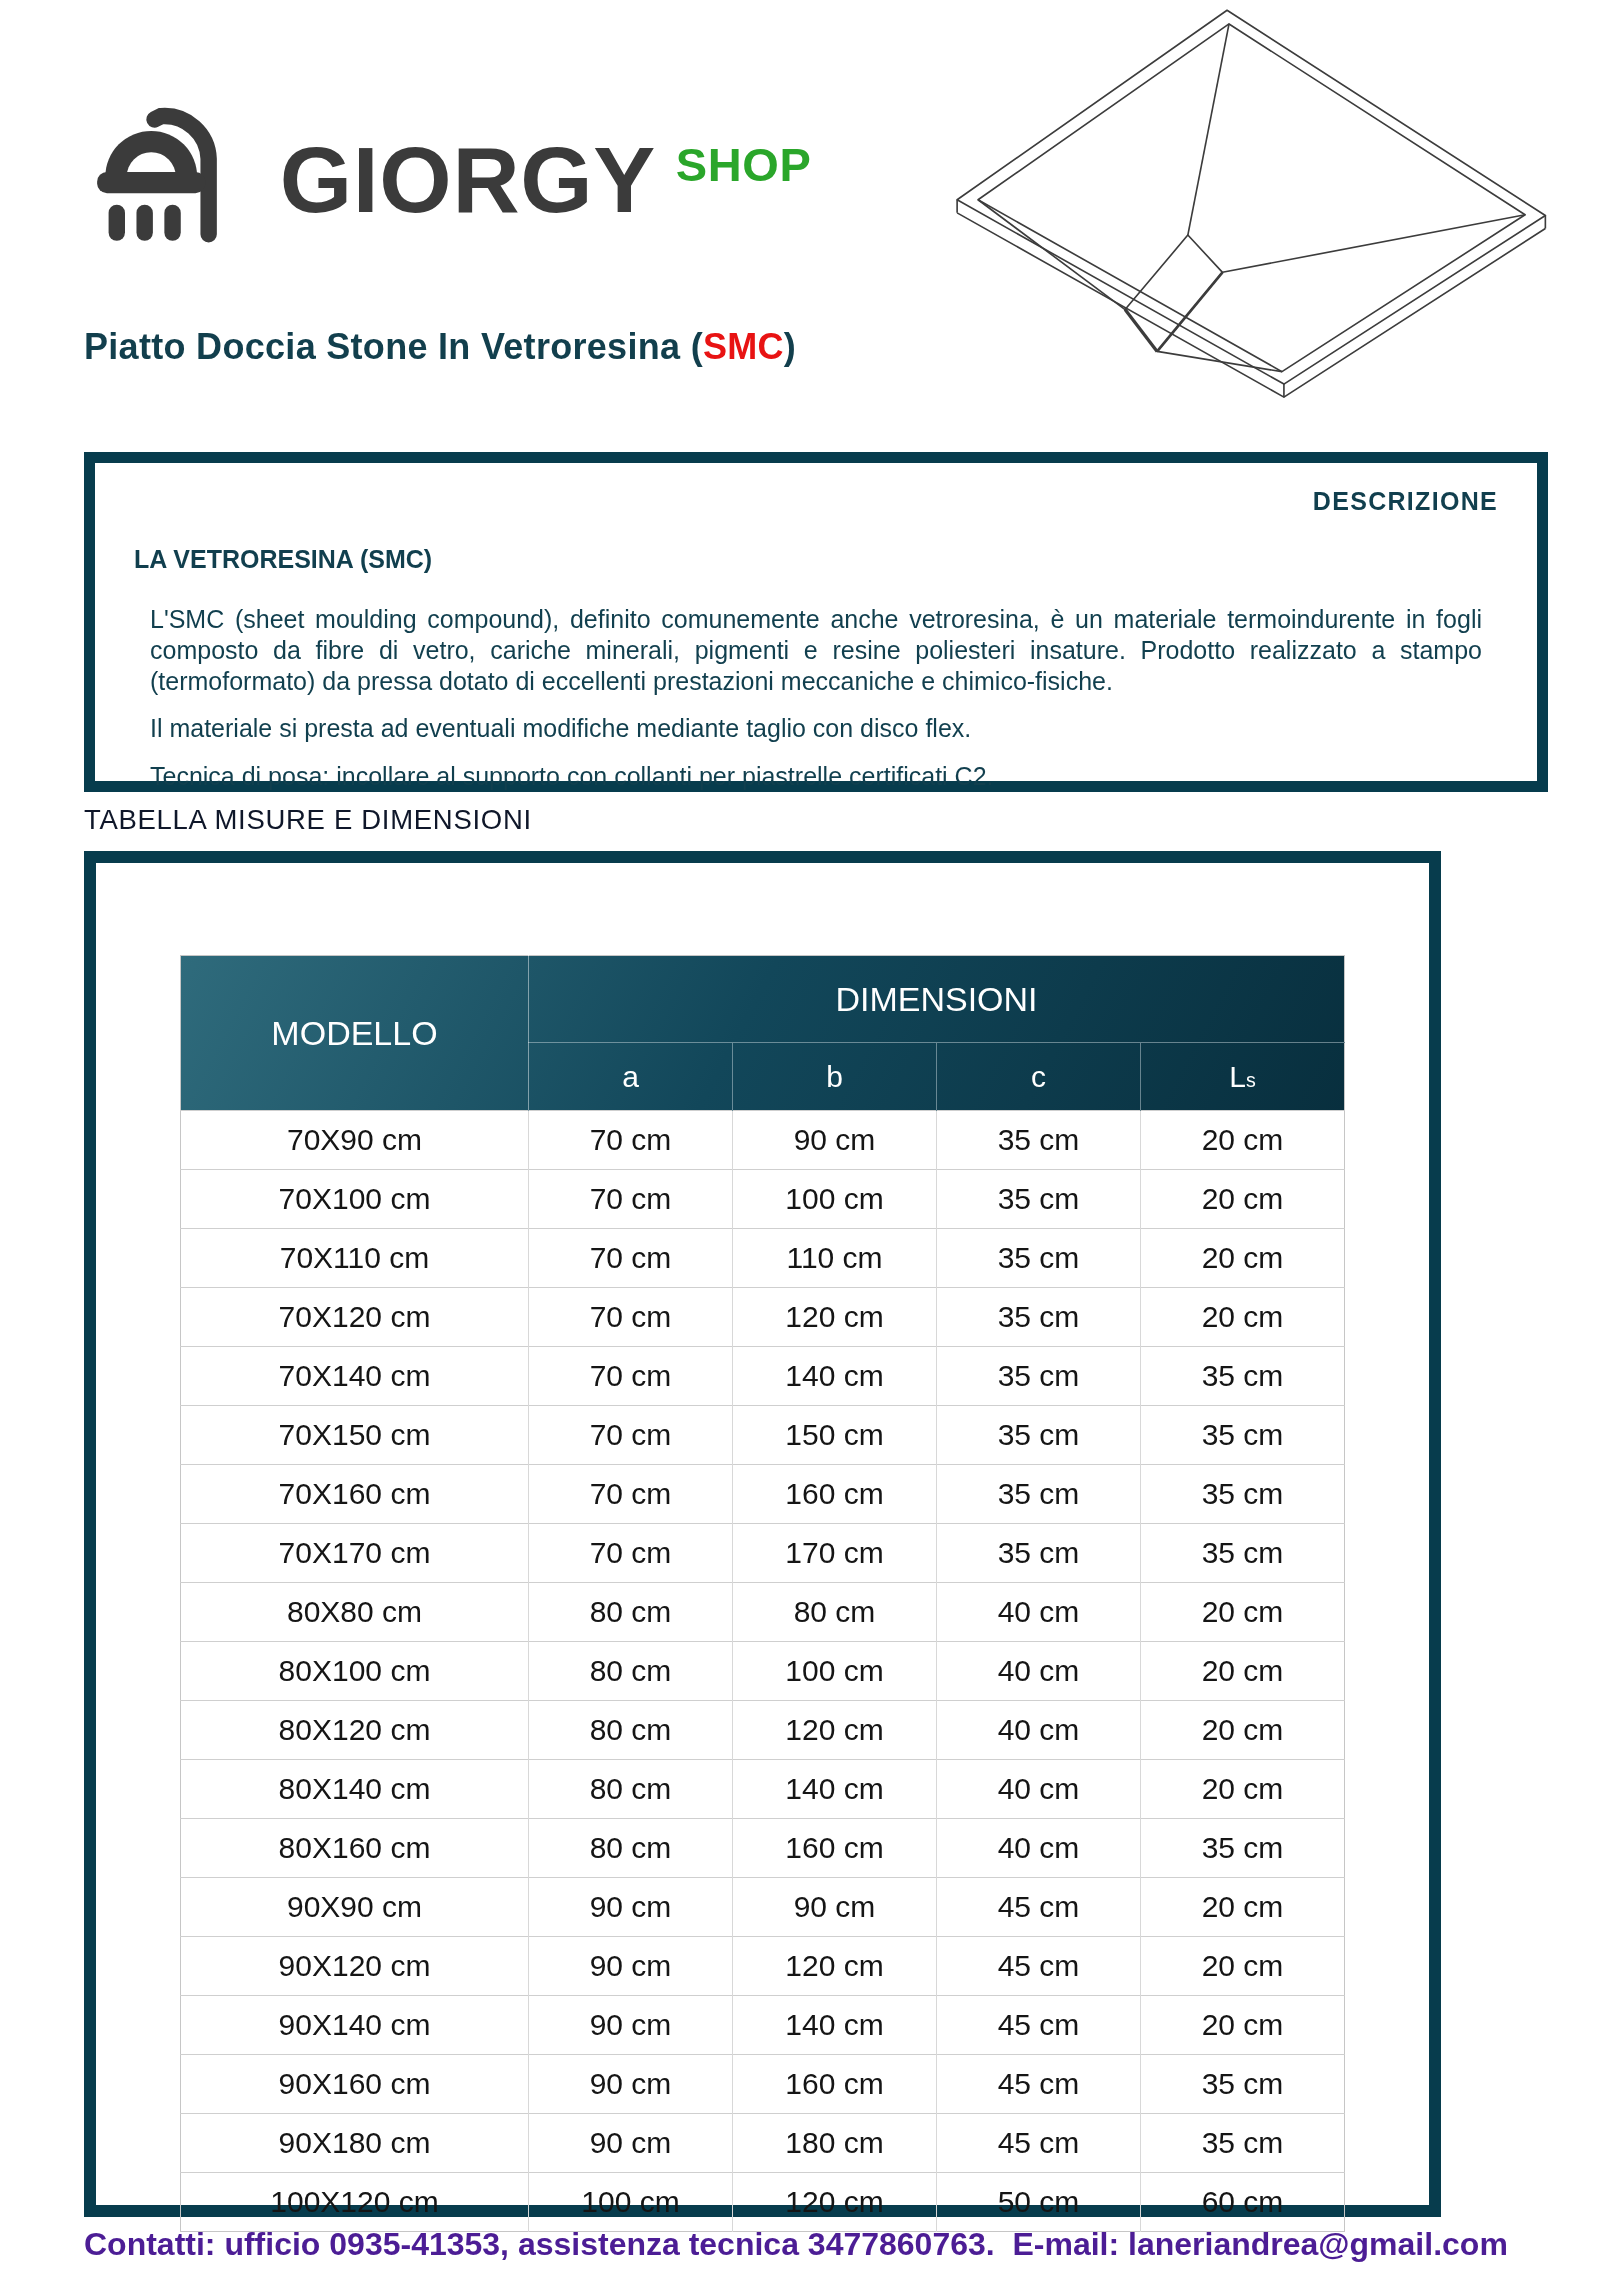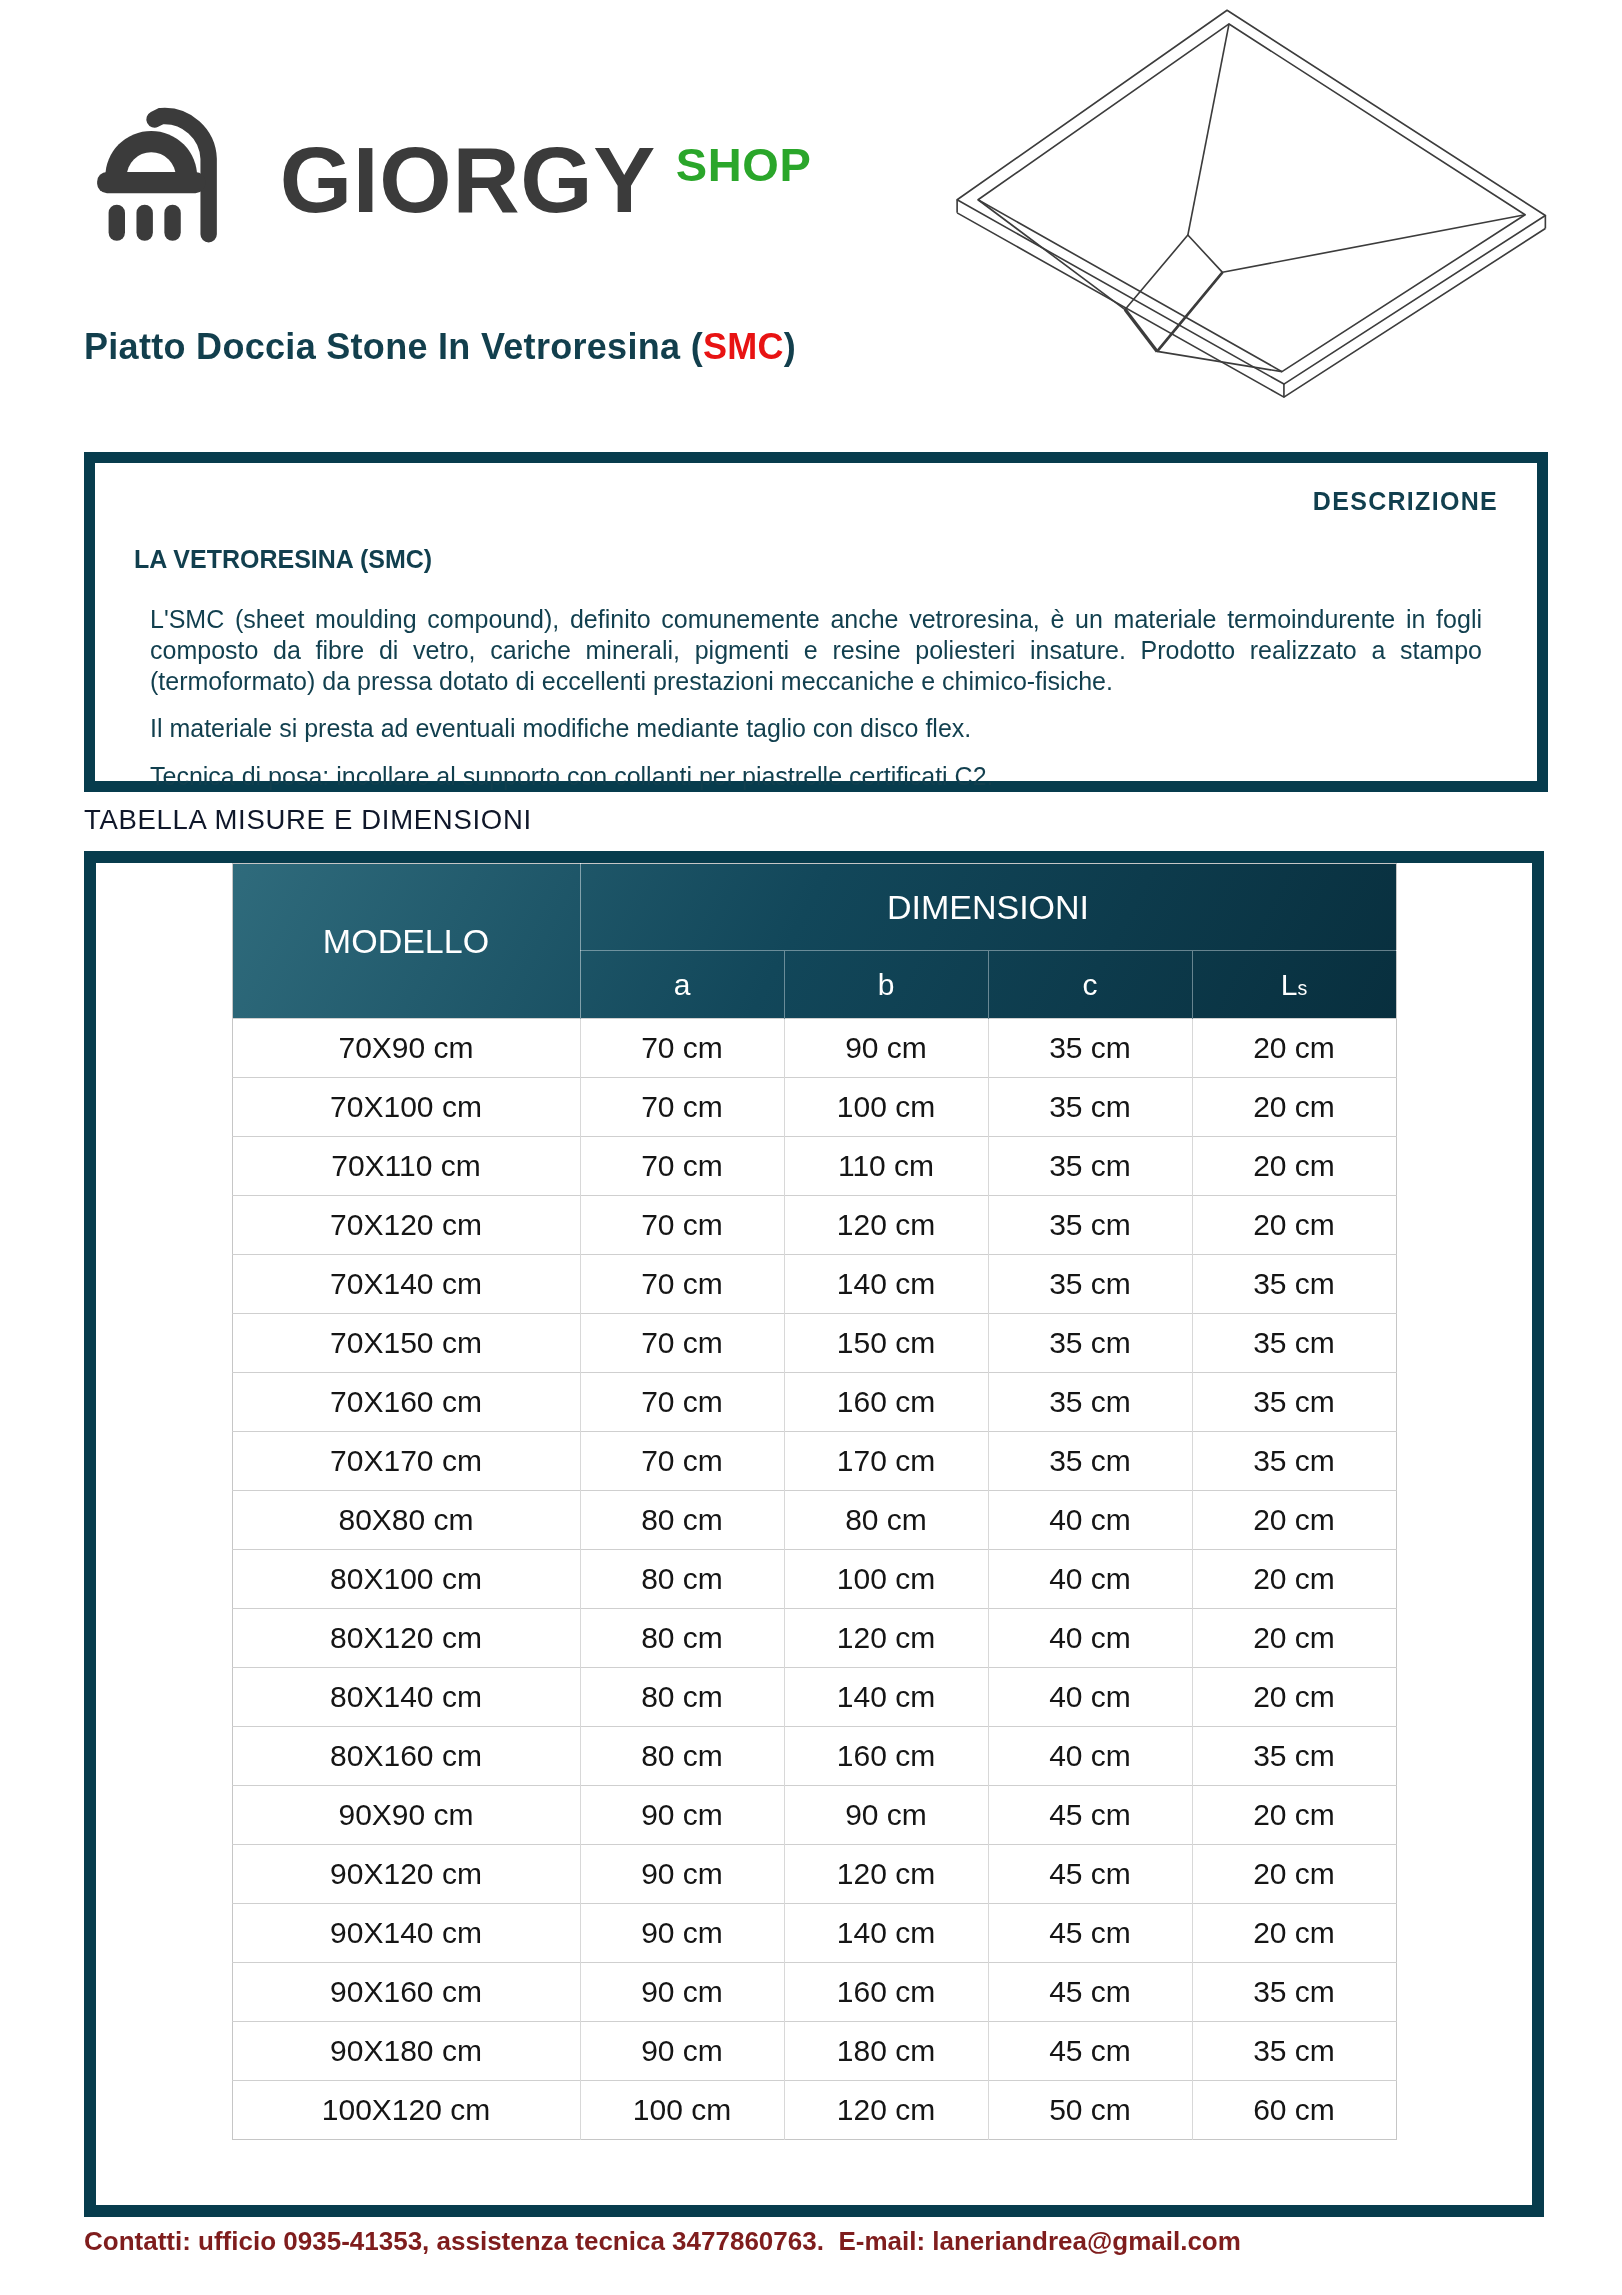--- a/index.html
+++ b/index.html
@@ -28,22 +28,23 @@
     box-sizing:border-box;border:11.8px solid #073c4d;background:#ffffff;
     padding:23.6px 39px 0 39px;
   }
   .desc-heading{text-align:right;font-size:25px;font-weight:bold;letter-spacing:1.3px;color:#113f4e;}
   .desc-subheading{font-size:25px;font-weight:bold;color:#113f4e;margin-top:29px;}
   .desc-paragraphs{margin-top:30px;font-size:25px;line-height:1.25;color:#113f4e;text-align:justify;}
   .desc-paragraphs p{margin:16px;}
   
   .table-label{position:absolute;left:84px;top:804px;font-size:27.5px;font-weight:normal;letter-spacing:0.7px;color:#0f172a;}
   .table-box{
-    position:absolute;left:84px;top:851px;width:1460px;height:1366px;
+    position:absolute;left:84px;top:851px;width:1357px;height:1366px;
     box-sizing:border-box;border:12.4px solid #073c4d;background:#ffffff;
+    padding-top:92px;
   }
   table.size-table{
     width:1165px;margin:0 auto;border-collapse:collapse;
     border:1.3px solid #c6c6c6;table-layout:fixed;
   }
   table.size-table thead{
     background:linear-gradient(118deg,#2f6b7c 0%,#12475a 48%,#082f3e 100%);
     color:#ffffff;
   }
   th{font-weight:400;padding:0;}
@@ -53,22 +54,22 @@
   tr.subhead th + th{border-left:1.3px solid rgba(215,226,230,0.45);}
   .l-sub{font-size:19.6px;}
   tbody td{
     height:56px;font-size:30px;color:#151515;text-align:center;
     border-top:1.3px solid #cfcfcf;font-weight:400;
   }
   tbody td + td{border-left:1.3px solid #d8d8d8;}
   tbody td:first-child{width:347px;}
   
   .footer-contacts{
-    position:absolute;left:84px;top:2226px;font-size:26px;font-weight:bold;
-    color:#7f1d1d;white-space:pre-wrap;
+    position:absolute;left:84px;top:2226px;font-size:32px;font-weight:bold;
+    color:#4c1d95;white-space:pre-wrap;
   }
 </style>
 </head>
 <body>
 
 <div class="logo-wrap">
   <svg class="logo-icon" viewBox="0 0 100 100" aria-hidden="true">
     <g fill="#3b3b3b" stroke="none">
 
       <path d="M 76,91 L 76,45 A 27,27 0 0 0 47,19 L 43,21" fill="none" stroke="#3b3b3b" stroke-width="10" stroke-linecap="round"></path>

